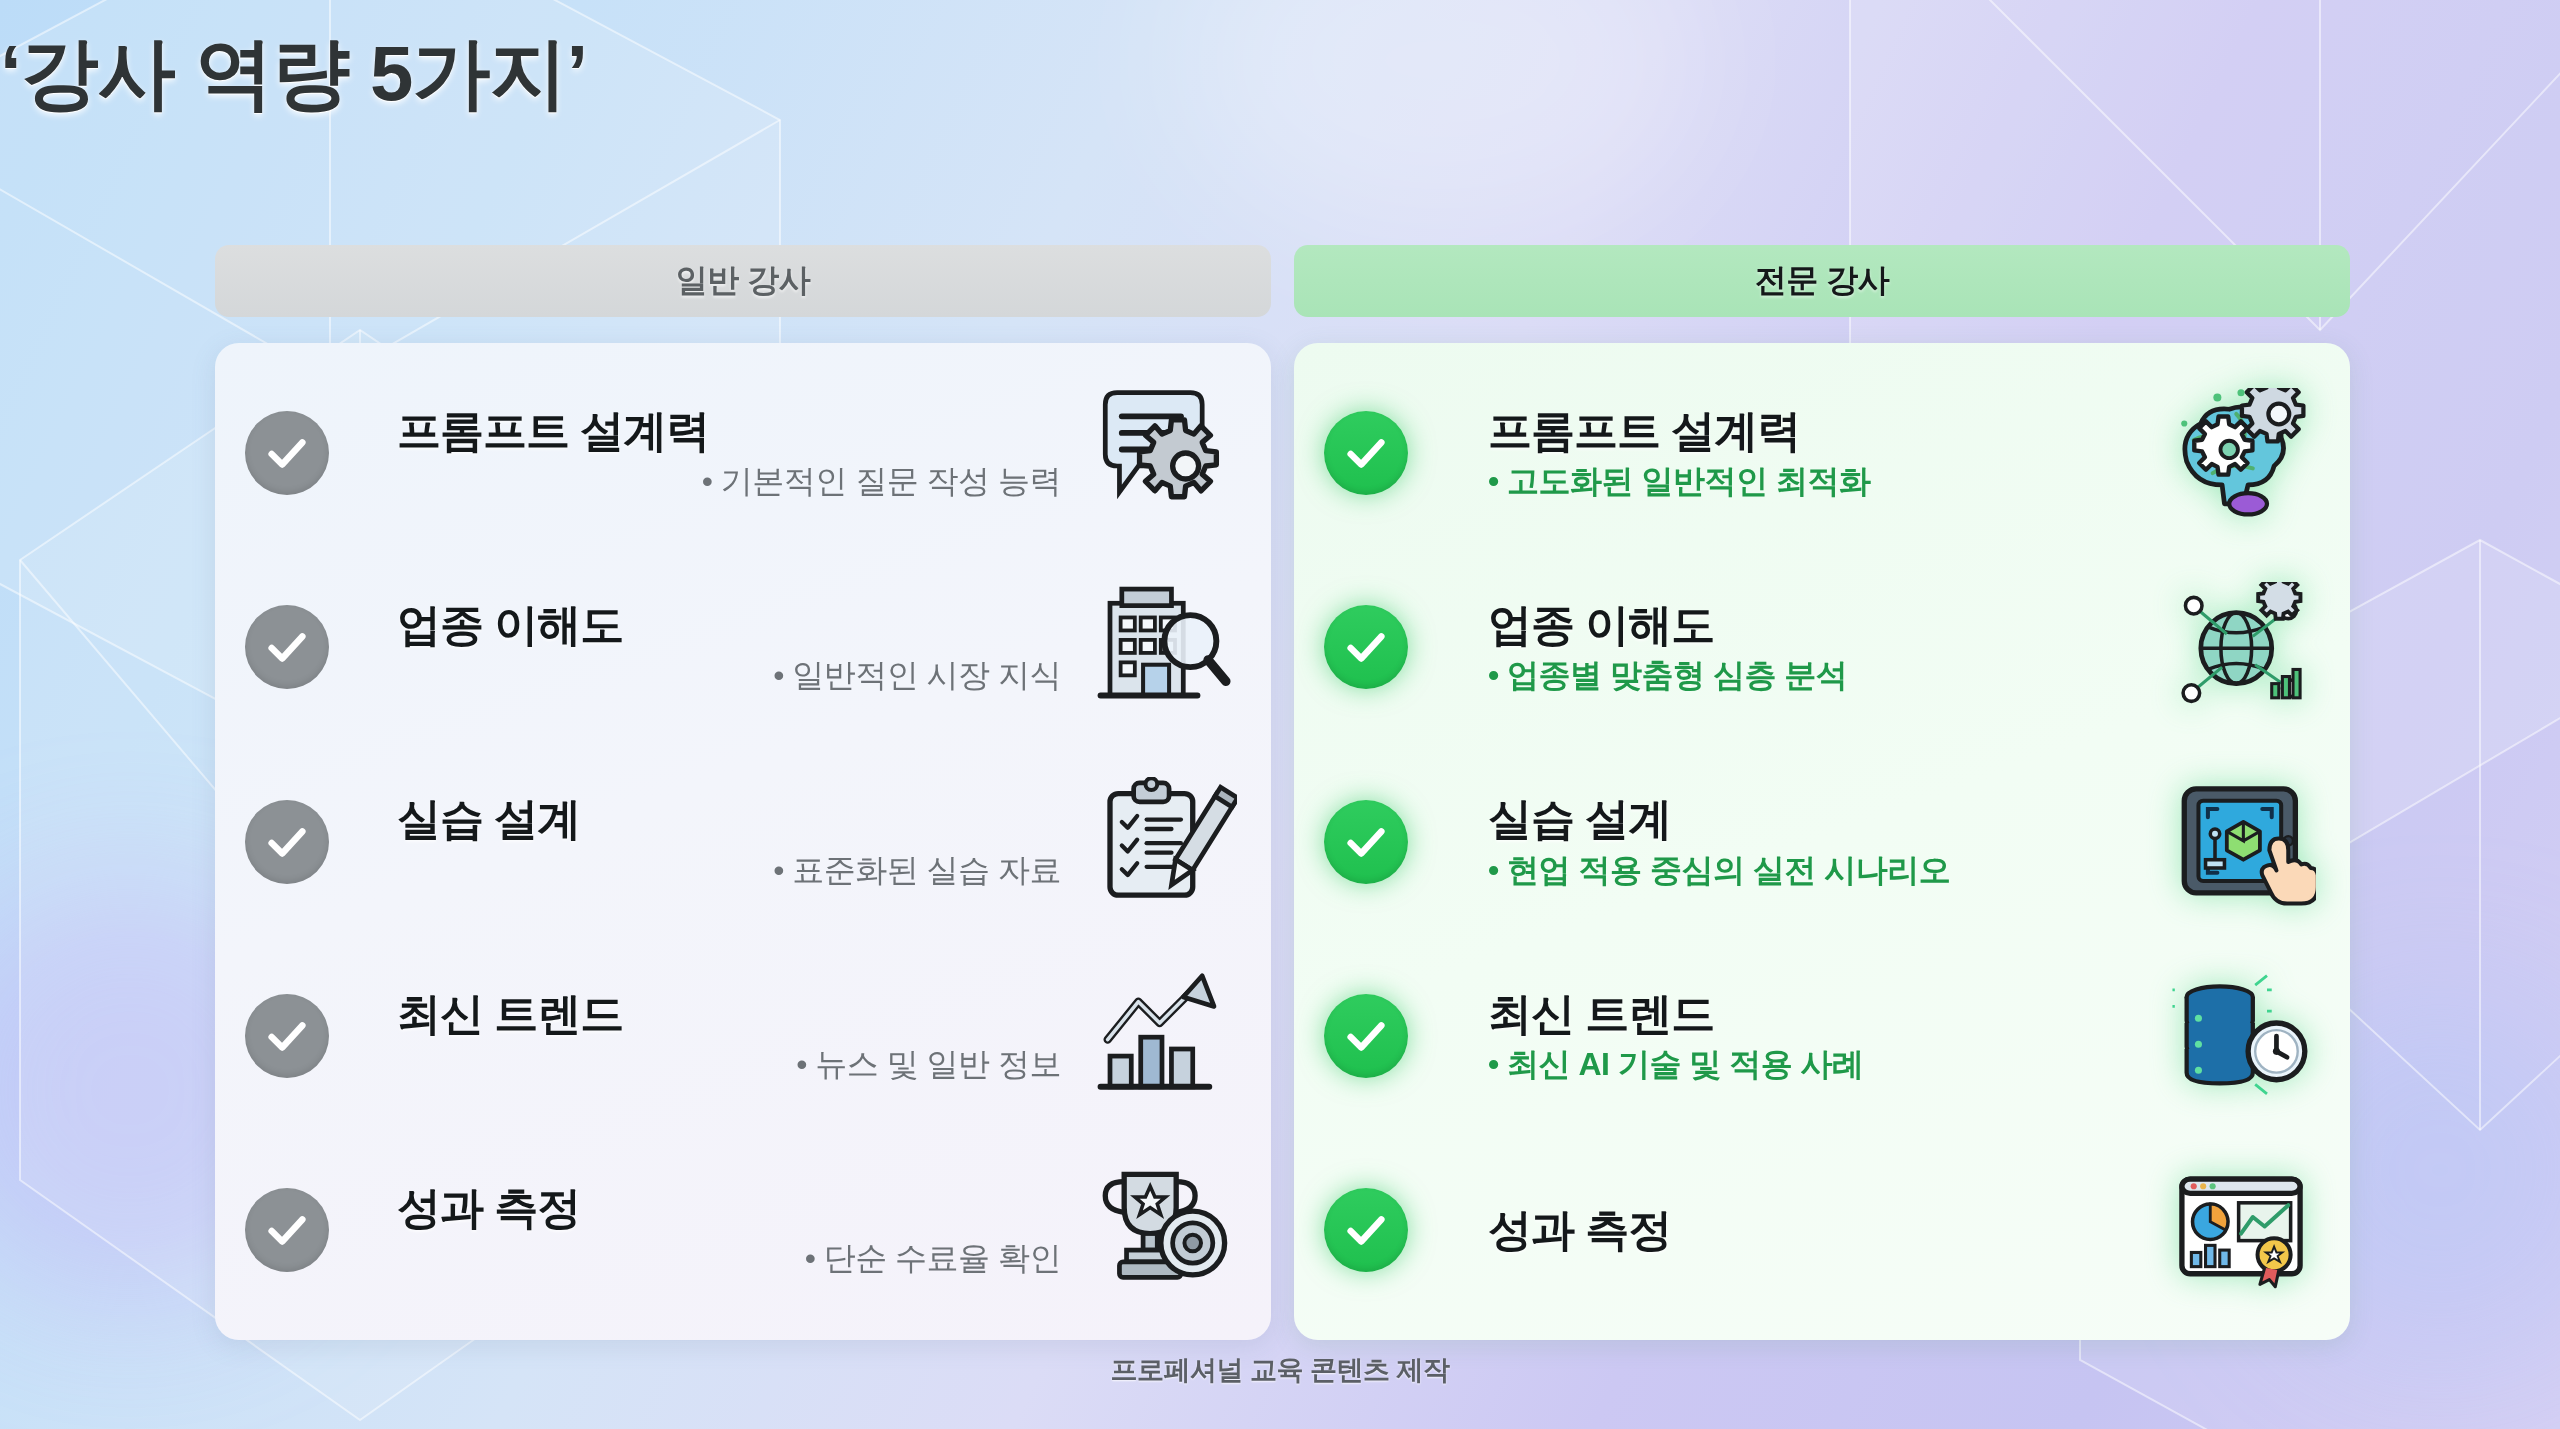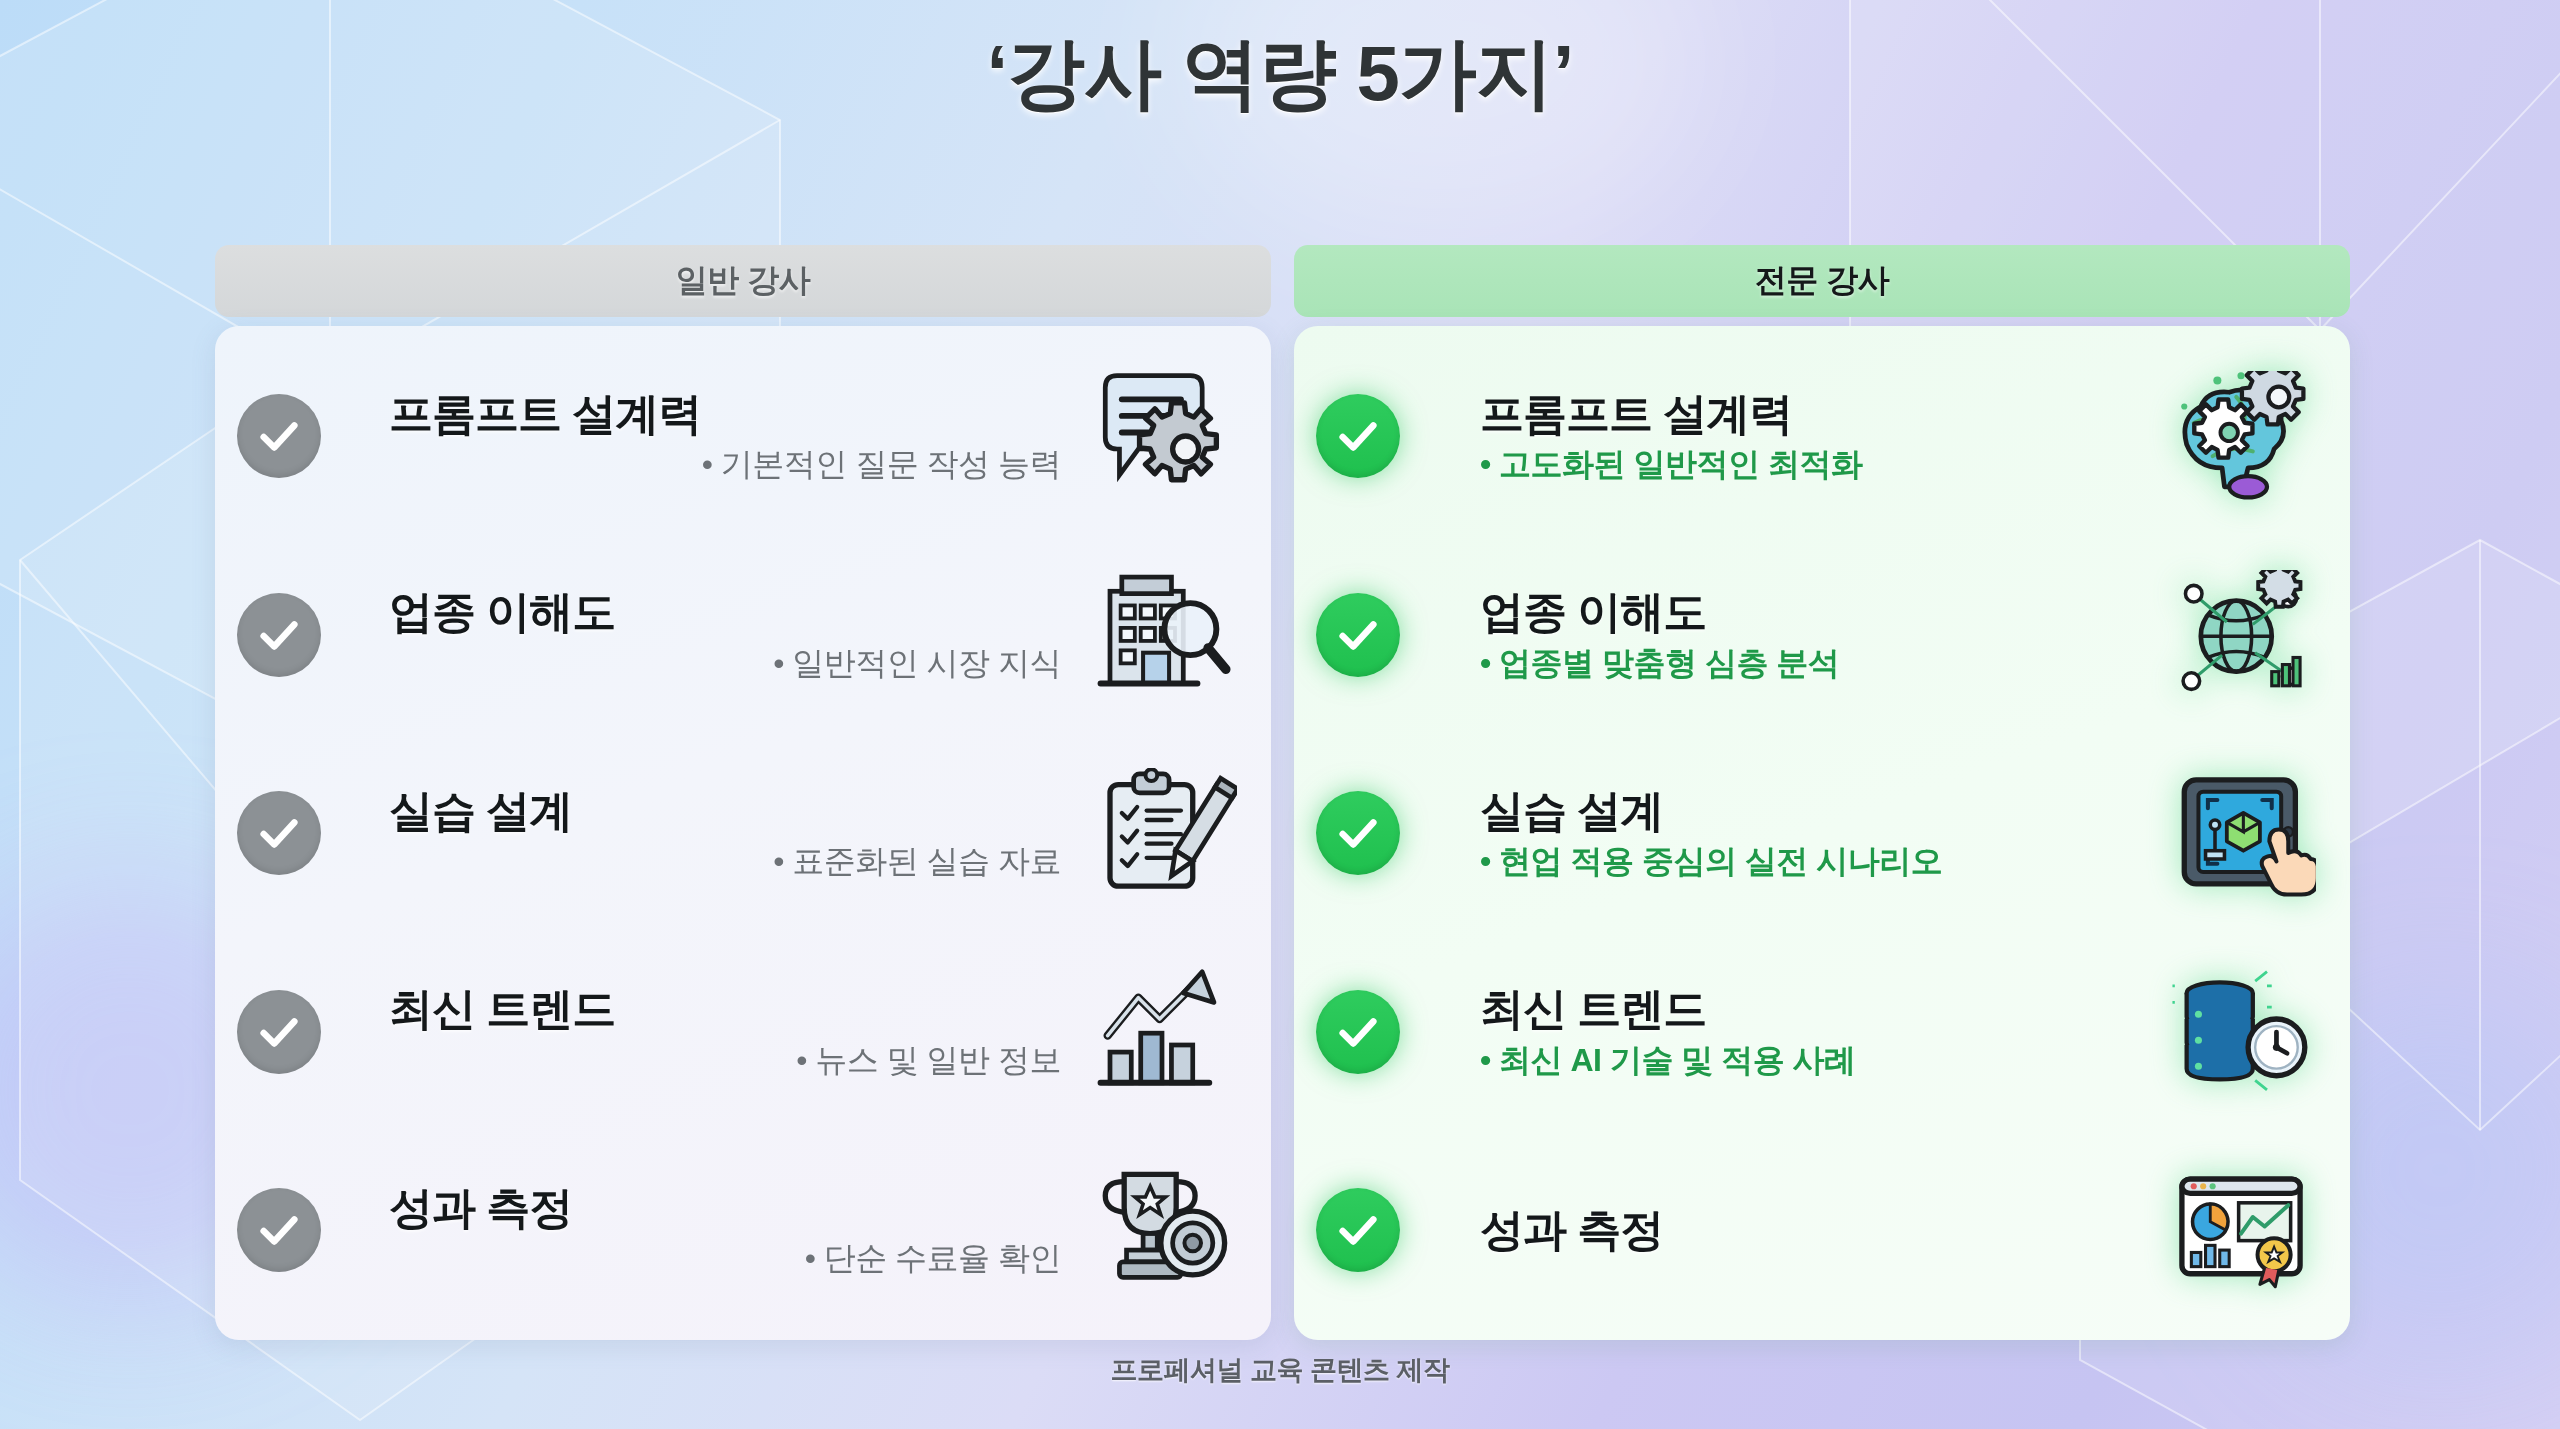--- a/index.html
+++ b/index.html
@@ -21,21 +21,20 @@
   
   .bg-layer{position:absolute;inset:0;overflow:hidden;pointer-events:none;}
   .glowblob{position:absolute;border-radius:50%;filter:blur(70px);}
   .gb1{left:-80px;top:880px;width:420px;height:420px;background:rgba(190,160,245,.35);}
   .gb2{left:2250px;top:980px;width:380px;height:380px;background:rgba(160,190,250,.30);}
   .gb3{left:1180px;top:-120px;width:520px;height:360px;background:rgba(255,255,255,.28);}
 
   
   .title{
     position:absolute;top:22px;left:0;width:100%;
-    text-align:center;
     font-size:78px;font-weight:bold;letter-spacing:-1px;
     color:#2f3436;
     text-shadow:0 3px 6px rgba(255,255,255,.85), 0 1px 0 rgba(255,255,255,.9);
   }
 
   
   .board{
     position:absolute;left:215px;top:245px;width:2135px;height:1095px;
   }
   .col{
@@ -56,22 +55,22 @@
     color:#5c6164;
     text-shadow:0 2px 3px rgba(255,255,255,.65);
   }
   .head-pro{
     background:linear-gradient(180deg,#b3e8bf 0%,#a9e4b7 100%);
     color:#15181a;
     text-shadow:0 2px 3px rgba(255,255,255,.5);
   }
 
   .col-body{
-    margin-top:9px;flex:1 1 auto;border-radius:24px;
-    padding:26px 34px 26px 22px;
+    margin-top:26px;flex:1 1 auto;border-radius:24px;
+    padding:26px 34px 26px 30px;
     display:flex;flex-direction:column;justify-content:space-between;
   }
   .body-general{
     background:linear-gradient(160deg,#eef4fb 0%,#f3f5fb 45%,#f5f2fa 100%);
     box-shadow:0 6px 26px rgba(90,110,150,.14);
   }
   .body-pro{
     background:linear-gradient(160deg,#edfbf0 0%,#f2fdf4 50%,#f6fdf7 100%);
     box-shadow:0 6px 26px rgba(70,140,100,.14);
   }

